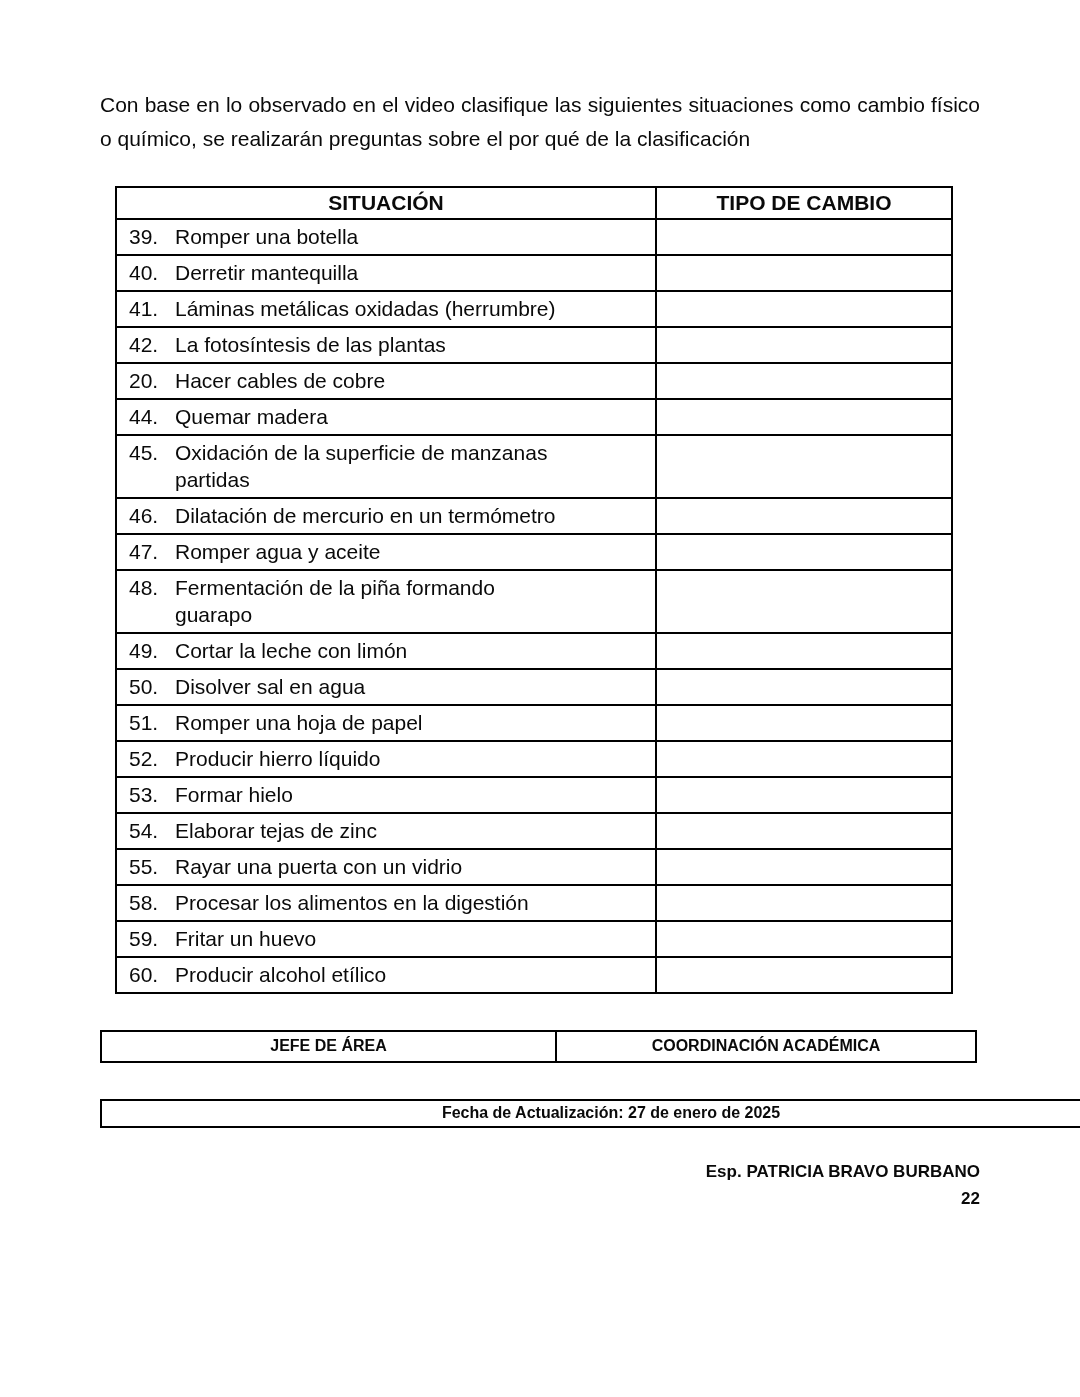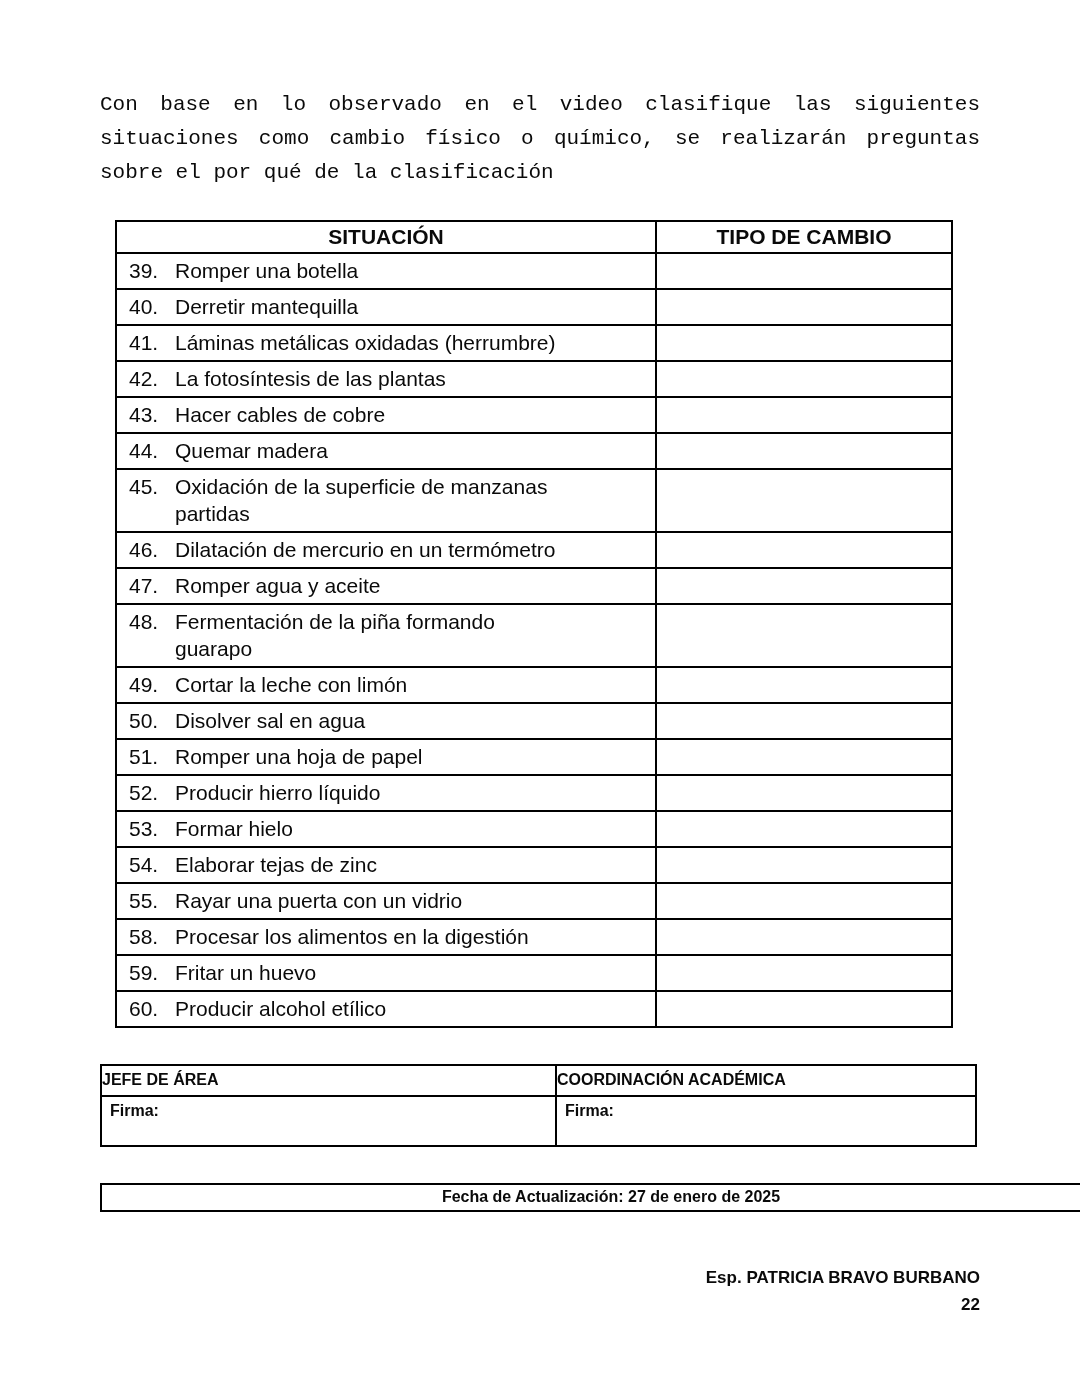--- a/index.html
+++ b/index.html
@@ -12,21 +12,20 @@
     position: relative;
     overflow: hidden;
   }
   .page { padding: 88px 100px 0 100px; }
 
   .intro {
     font-size: 21px;
     line-height: 34px;
     text-align: justify;
     width: 880px;
-    font-family: Liberation Mono, monospace;
   }
 
   table { border-collapse: collapse; }
 
   
   .main-table {
     margin: 30px 0 0 15px;
     width: 836px;
     border: 2px solid #ef4444;
     table-layout: fixed;
@@ -65,21 +64,21 @@
     width: 875px;
     border: 2px solid #000;
     table-layout: fixed;
   }
   .sig-table col.c-left  { width: 455px; }
   .sig-table col.c-right { width: 420px; }
   .sig-table th, .sig-table td { border: 2px solid #000; }
   .sig-table th {
     font-size: 16px;
     font-weight: bold;
-    text-align: left;
+    text-align: center;
     padding: 5px 0 6px 0;
   }
   .sig-table td {
     height: 50px;
     vertical-align: top;
     text-align: left;
     padding: 5px 8px;
     font-size: 16px;
     font-weight: bold;
   }
@@ -90,21 +89,21 @@
     width: 1022px;
     border: 2px solid #000;
     text-align: center;
     font-weight: bold;
     font-size: 16px;
     padding: 3px 0 4px 0;
   }
 
   
   .footer {
-    margin-top: 52px;
+    margin-top: 30px;
     width: 880px;
     text-align: right;
     font-weight: bold;
     font-size: 17px;
     line-height: 27px;
   }
 </style>
 </head>
 <body>
 
@@ -147,21 +146,21 @@
 
     <tr>
       <td class="sit-cell">
         <span class="num">42.</span><span class="txt"><div>La fotosíntesis de las plantas</div></span>
       </td>
       <td class="type-cell"></td>
     </tr>
 
     <tr>
       <td class="sit-cell">
-        <span class="num">43.</span><span class="txt"><div>Hacer cables de cobre</div></span>
+        <span class="num">20.</span><span class="txt"><div>Hacer cables de cobre</div></span>
       </td>
       <td class="type-cell"></td>
     </tr>
 
     <tr>
       <td class="sit-cell">
         <span class="num">44.</span><span class="txt"><div>Quemar madera</div></span>
       </td>
       <td class="type-cell"></td>
     </tr>
@@ -271,24 +270,20 @@
   <table class="sig-table">
     <colgroup>
         <col class="c-left">
         <col class="c-right">
       </colgroup>
     <tbody>
         <tr>
       <th>JEFE DE ÁREA</th>
       <th>COORDINACIÓN ACADÉMICA</th>
     </tr>
-    <tr>
-      <td><span>Firma:</span></td>
-      <td><span>Firma:</span></td>
-    </tr>
   </tbody>
     </table>
 
   <div class="fecha-bar">Fecha de Actualización: 27 de enero de 2025</div>
 
   <div class="footer">
     <div>Esp. PATRICIA BRAVO BURBANO</div>
     <div>22</div>
   </div>
 

